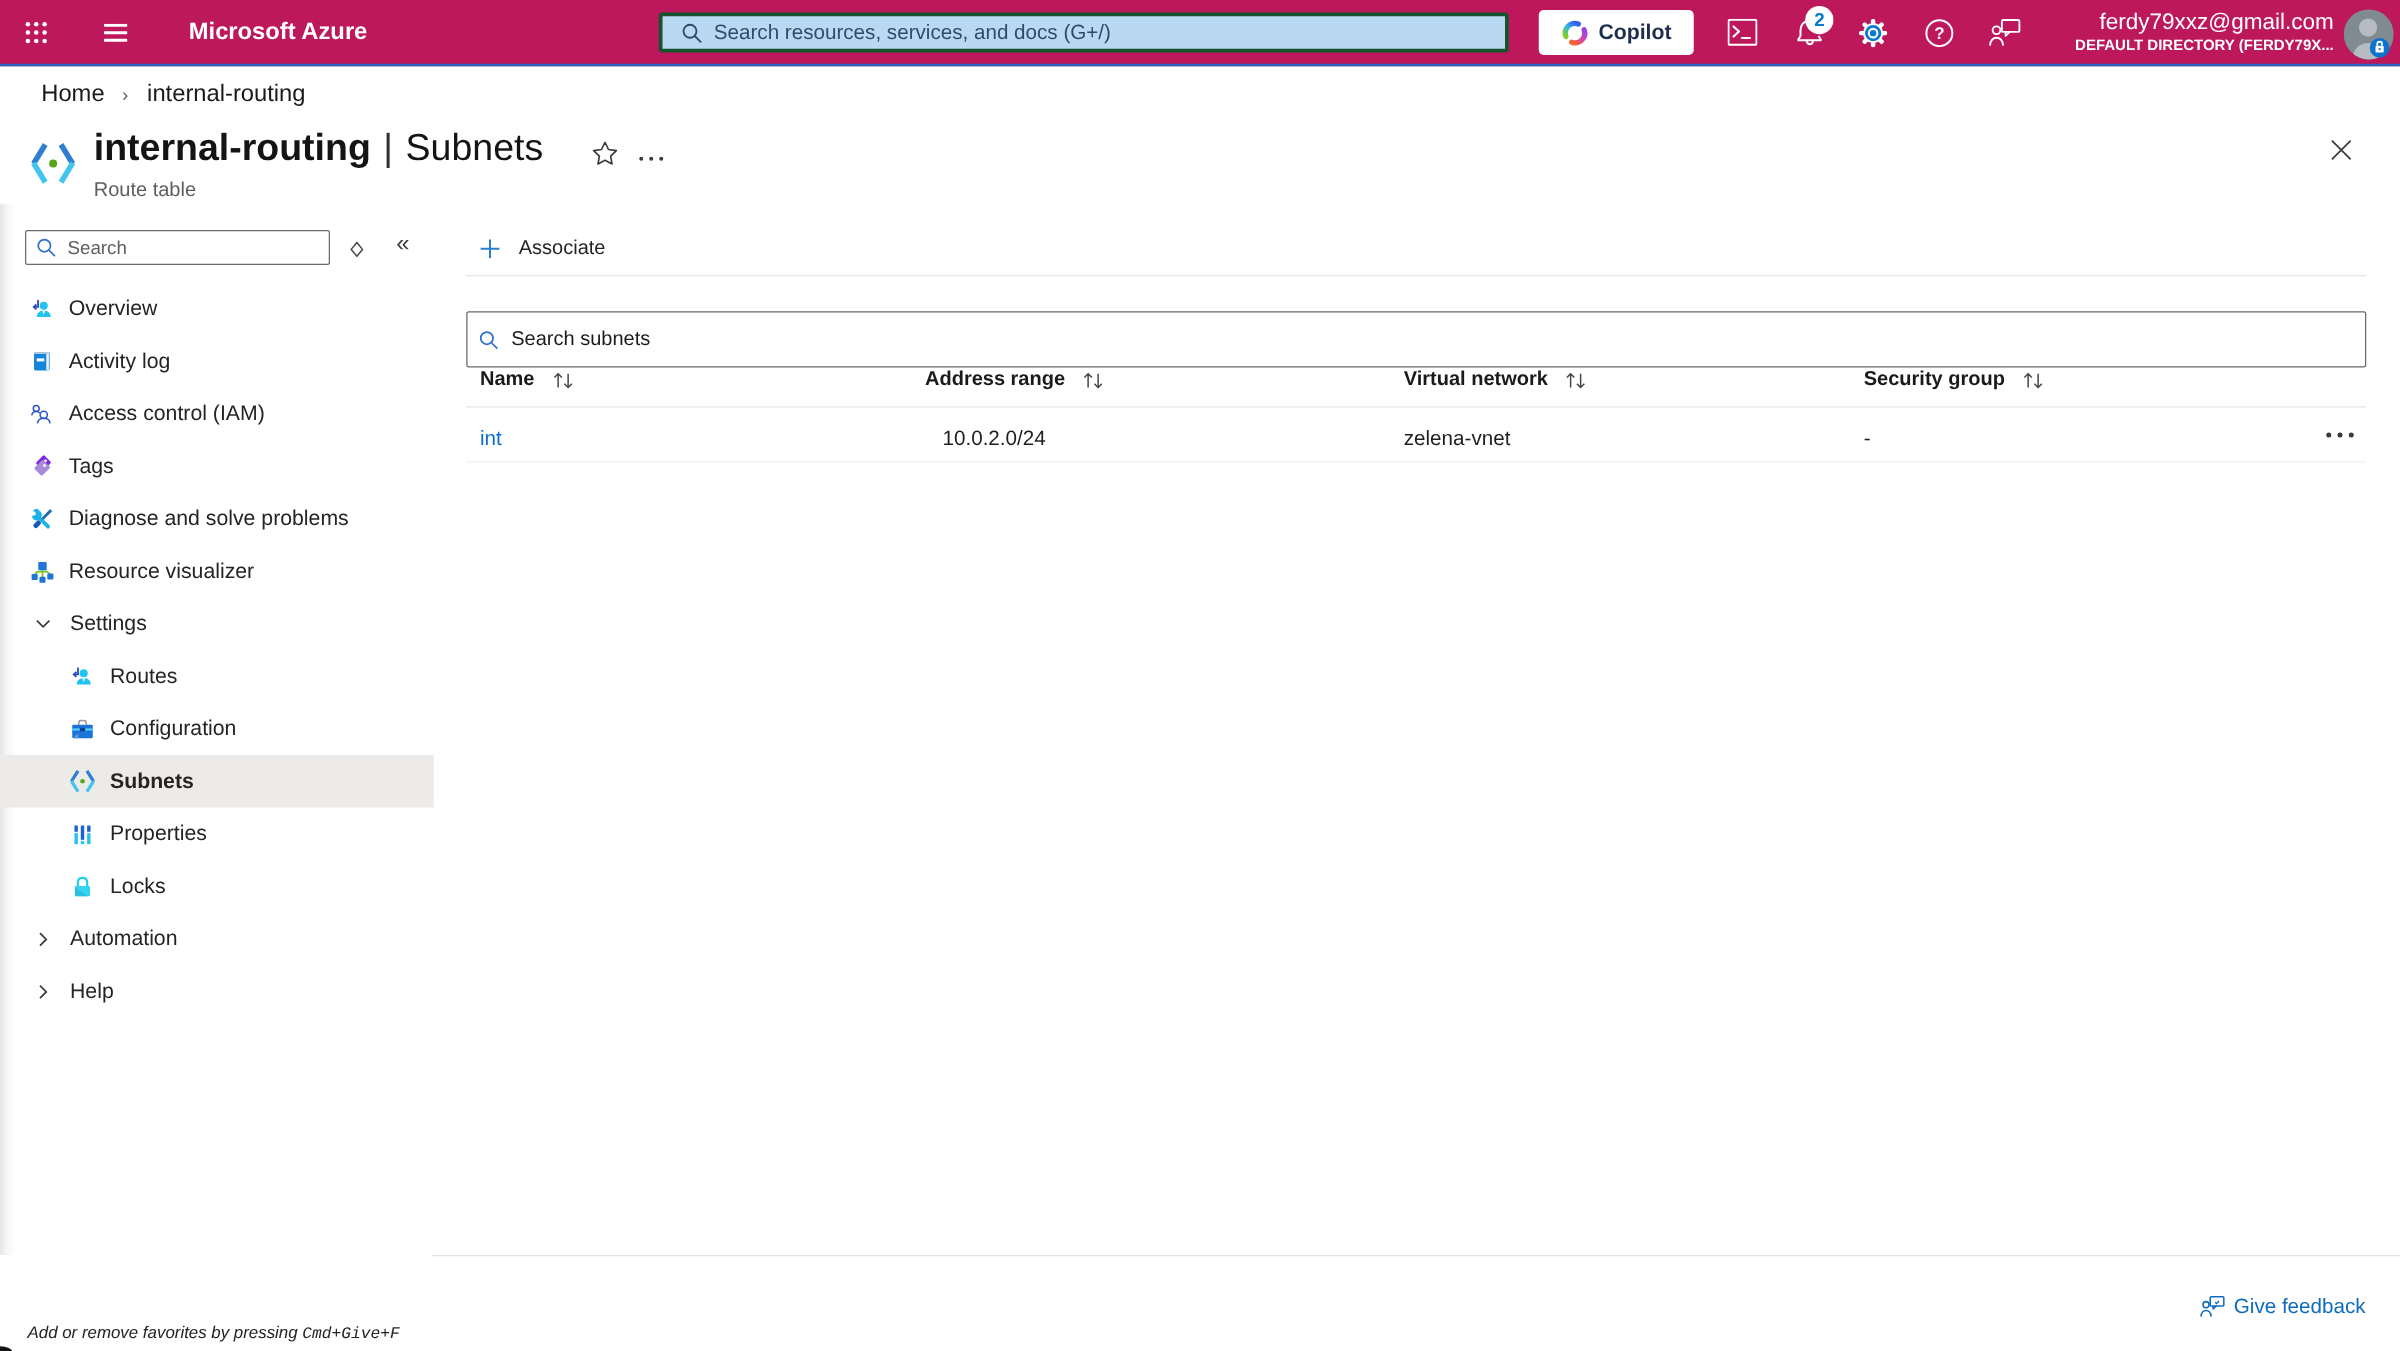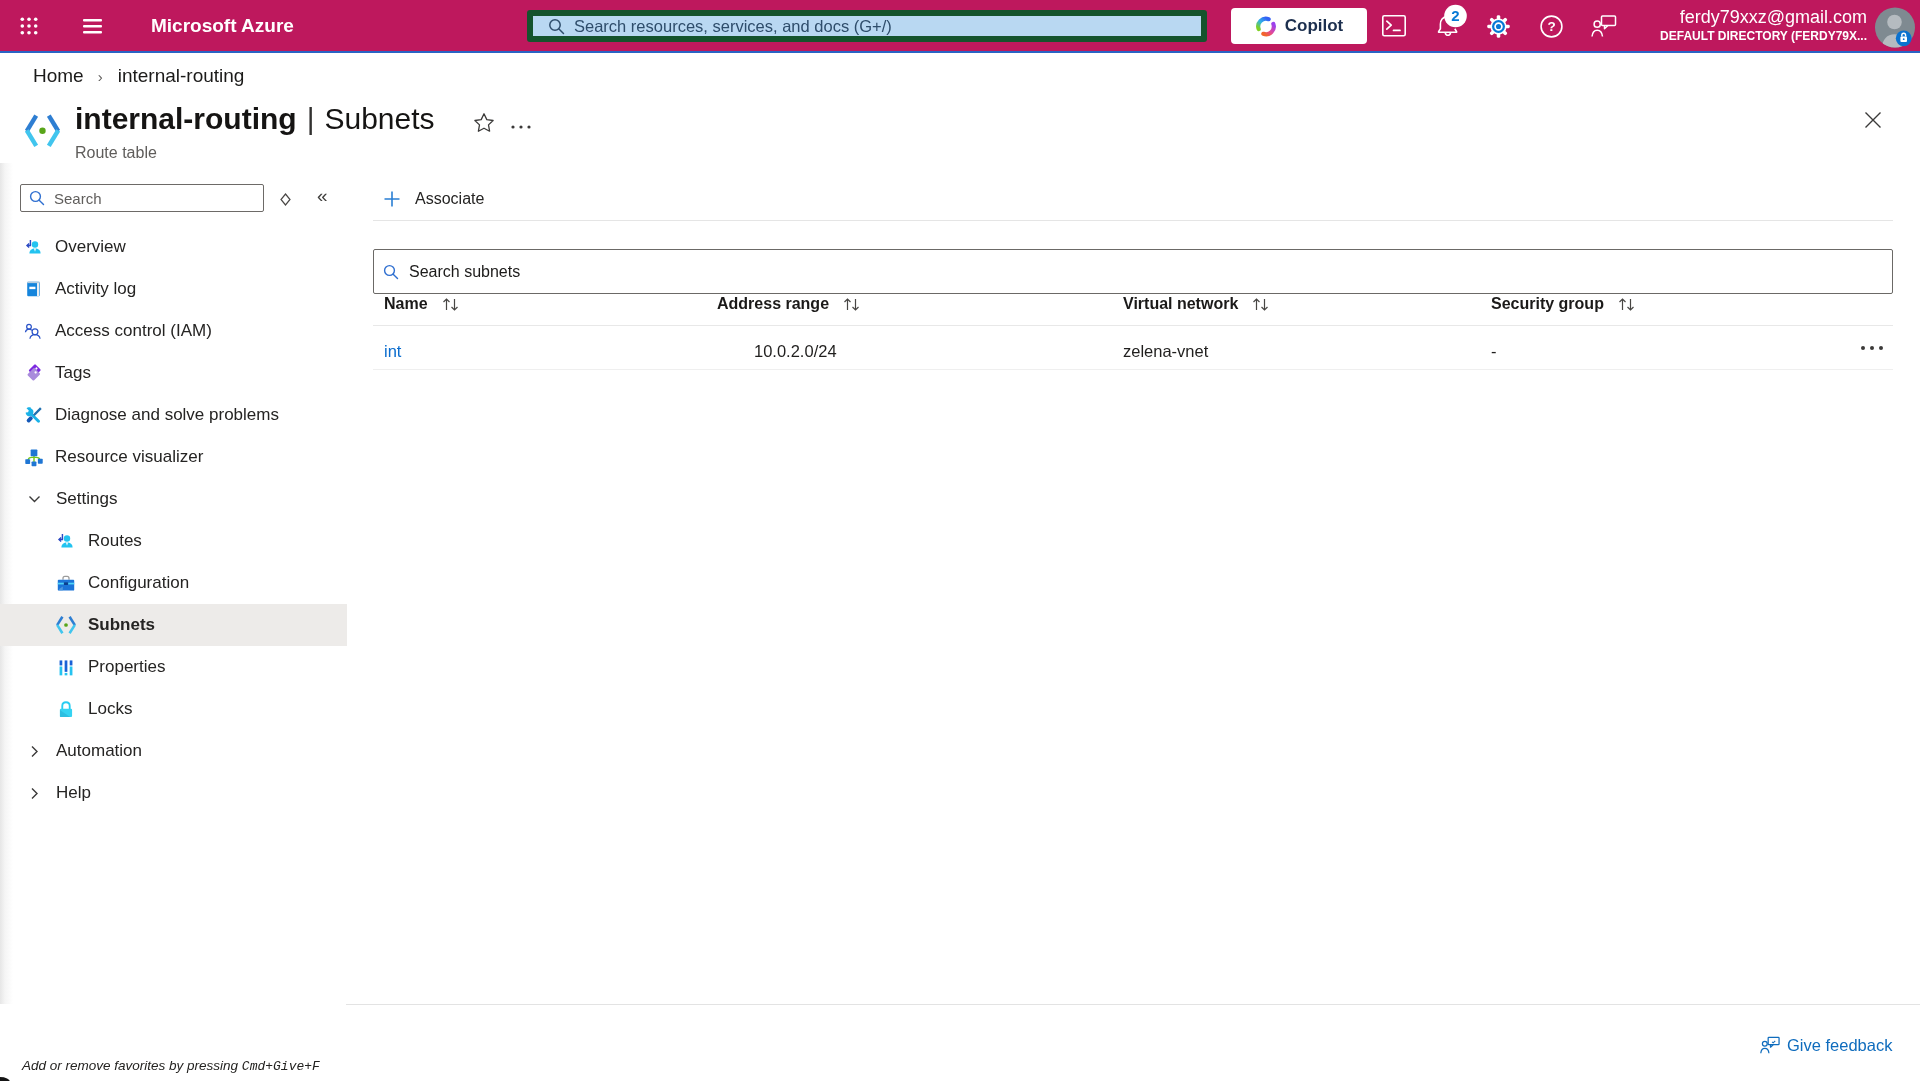--- a/index.html
+++ b/index.html
@@ -6,24 +6,24 @@
   html,body { width:1920px; height:1081px; overflow:hidden; background:#fff;
     font-family:"Liberation Sans", sans-serif; }
   .abs { position:absolute; }
 
   
   #topbar { position:absolute; left:0; top:0; width:1920px; height:53px;
     background:#be185d; border-bottom:2px solid #2a63c4; }
   #brand { position:absolute; left:151px; top:0; height:51px; line-height:51px;
     color:#fff; font-size:19px; font-weight:700; letter-spacing:0; }
   #gsearch { position:absolute; left:527px; top:10px; width:680px; height:32px;
-    background:#b9d8f2; border:6px solid #14532d; border-radius:3px;
+    background:#b9d8f2; border:3px solid #14532d; border-radius:3px;
     display:flex; align-items:center; }
   #gsearch .ph { color:#2e4d6b; font-size:16.5px; margin-left:9px; }
-  #copilot { position:absolute; left:1231px; top:8px; width:136px; height:36px;
+  #copilot { position:absolute; left:1231px; top:8px; width:124px; height:36px;
     background:#fff; border-radius:4px; display:flex; align-items:center; justify-content:center; }
   #copilot .t { color:#1c2f4e; font-size:17px; font-weight:700; margin-left:8px; }
   #account { position:absolute; right:53px; top:5px; text-align:right; color:#fff; }
   #account .em { font-size:18px; line-height:24px; }
   #account .dir { font-size:12px; font-weight:700; letter-spacing:0; line-height:14px; }
 
   
   #crumbs { position:absolute; left:33px; top:63px; height:26px; display:flex;
     align-items:center; font-size:19px; color:#1b1a19; }
   #crumbs .sep { color:#605e5c; font-size:15px; margin:0 15px 0 14px; }
@@ -357,21 +357,21 @@
 </div>
 
 <div class="th" style="left:384px">Name
   <svg width="17" height="15" viewBox="0 0 17 15">
       <g stroke="#484644" stroke-width="1.2" fill="none">
         <path d="M4.5 13V2M1.5 5L4.5 2l3 3"></path>
         <path d="M12.5 2v11M9.5 10l3 3 3-3"></path>
       </g>
     </svg>
 </div>
-<div class="th" style="left:717px">Address range
+<div class="th" style="left:740px">Address range
   <svg width="17" height="15" viewBox="0 0 17 15">
       <g stroke="#484644" stroke-width="1.2" fill="none">
         <path d="M4.5 13V2M1.5 5L4.5 2l3 3"></path>
         <path d="M12.5 2v11M9.5 10l3 3 3-3"></path>
       </g>
     </svg>
 </div>
 <div class="th" style="left:1123px">Virtual network
   <svg width="17" height="15" viewBox="0 0 17 15">
       <g stroke="#484644" stroke-width="1.2" fill="none">

